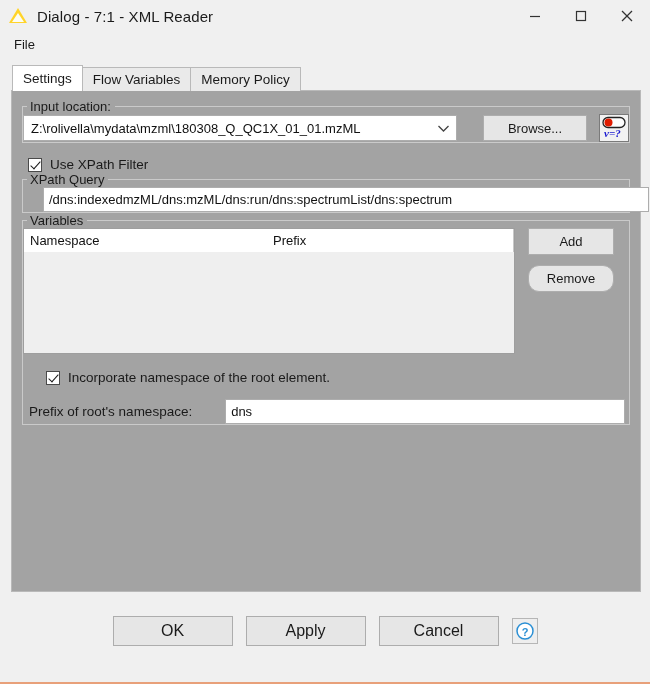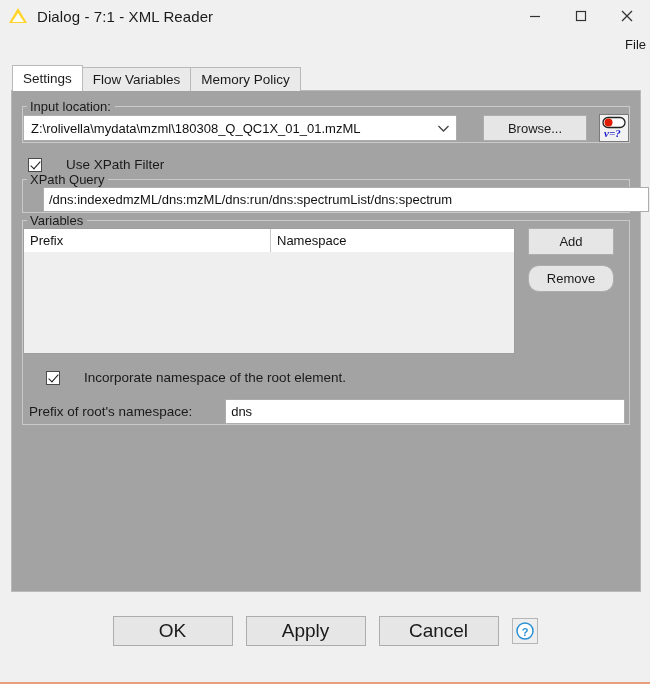--- a/index.html
+++ b/index.html
@@ -76,22 +76,22 @@
     align-items: center;
     justify-content: center;
     flex: none;
   }
   .winbtn svg { display: block; }
   
   .menubar {
     height: 24px;
     display: flex;
     align-items: center;
-    flex: none;
-    justify-content: flex-end;
+    padding-left: 10px;
+    flex: none;
   }
   .menu-item {
     font-size: 13px;
     padding: 2px 4px;
     color: #1a1a1a;
   }
   
   .tabstrip {
     display: flex;
     align-items: flex-end;
@@ -230,21 +230,21 @@
     position: absolute;
     left: 4px;
     top: 0px;
     width: 4px;
     height: 9px;
     border: solid #1a1a1a;
     border-width: 0 1.6px 1.6px 0;
     transform: rotate(42deg);
   }
   .cbox-label {
-    margin-left: 24px;
+    margin-left: 8px;
     font-size: 13.5px;
   }
   
   .group-xpath {
     margin-top: 14px;
     padding: 6px 9px 7px 9px;
   }
   .textfield {
     width: 100%;
     height: 25px;
@@ -342,21 +342,21 @@
     flex: 1 1 auto;
     display: flex;
     align-items: center;
     justify-content: center;
     gap: 13px;
     padding-bottom: 12px;
   }
   .footer .btn {
     width: 120px;
     height: 30px;
-    font-size: 19px;
+    font-size: 16px;
   }
   .help-btn {
     width: 26px;
     height: 26px;
     border: 1px solid #b6b6b6;
     background: #eeeeee;
     display: flex;
     align-items: center;
     justify-content: center;
     box-sizing: border-box;
@@ -438,22 +438,22 @@
       <div class="textfield">
         <span>/dns:indexedmzML/dns:mzML/dns:run/dns:spectrumList/dns:spectrum</span>
       </div>
     </fieldset>
 
     <fieldset class="group group-ns">
       <legend>Variables</legend>
       <div class="ns-row">
         <div class="ns-table">
           <div class="ns-head">
+            <div class="th c2">Namespace</div>
             <div class="th c1">Prefix</div>
-            <div class="th c2">Namespace</div>
           </div>
           <div class="ns-body"></div>
         </div>
         <div class="ns-buttons">
           <button class="btn">Add</button>
           <button class="btn">Remove</button>
         </div>
       </div>
 
       <div class="rootns-check">

